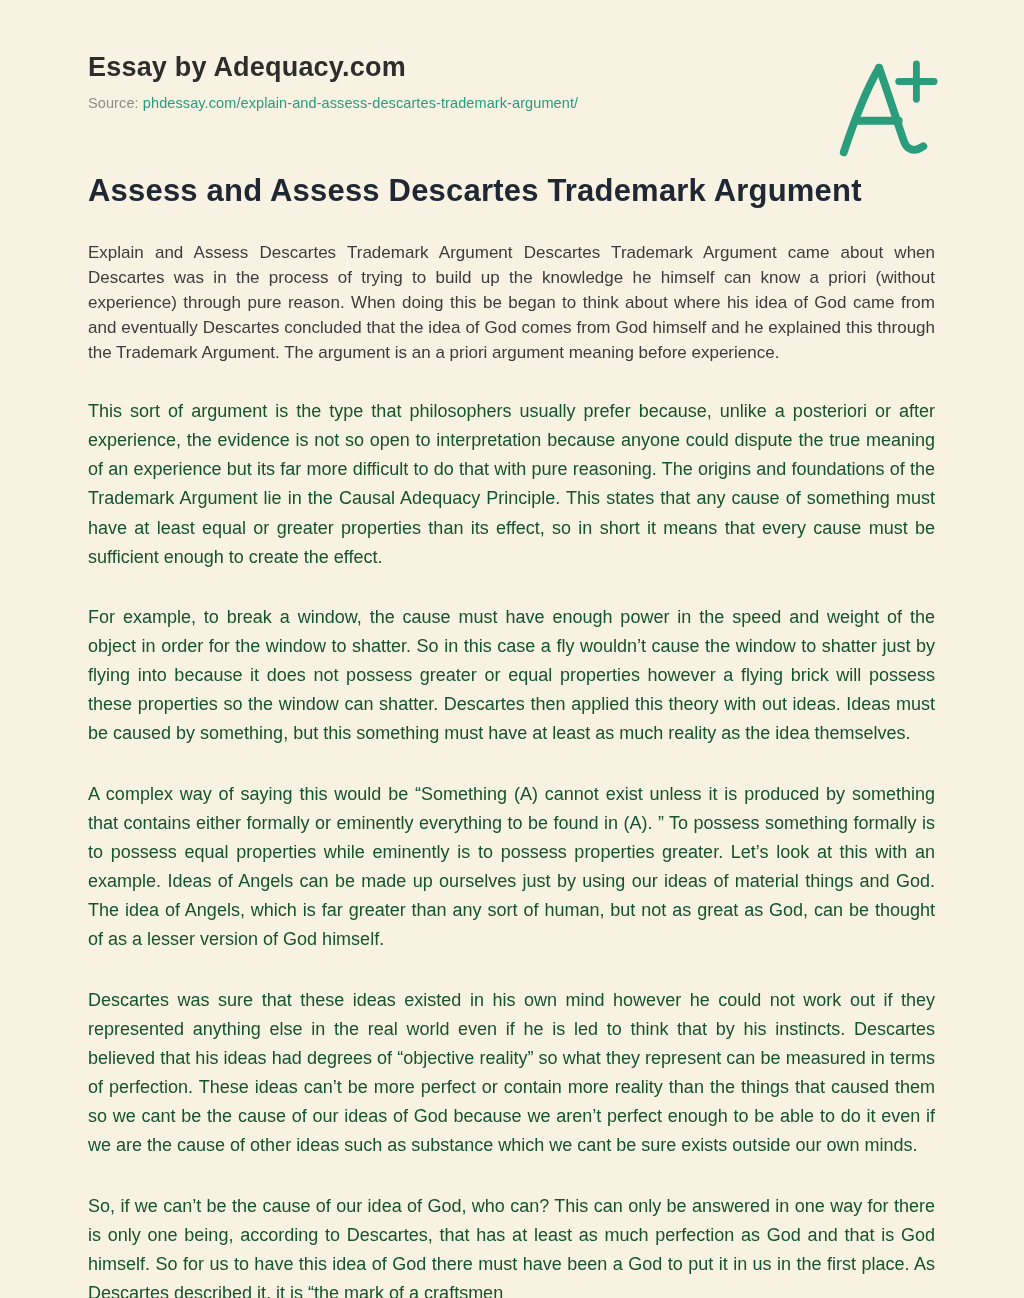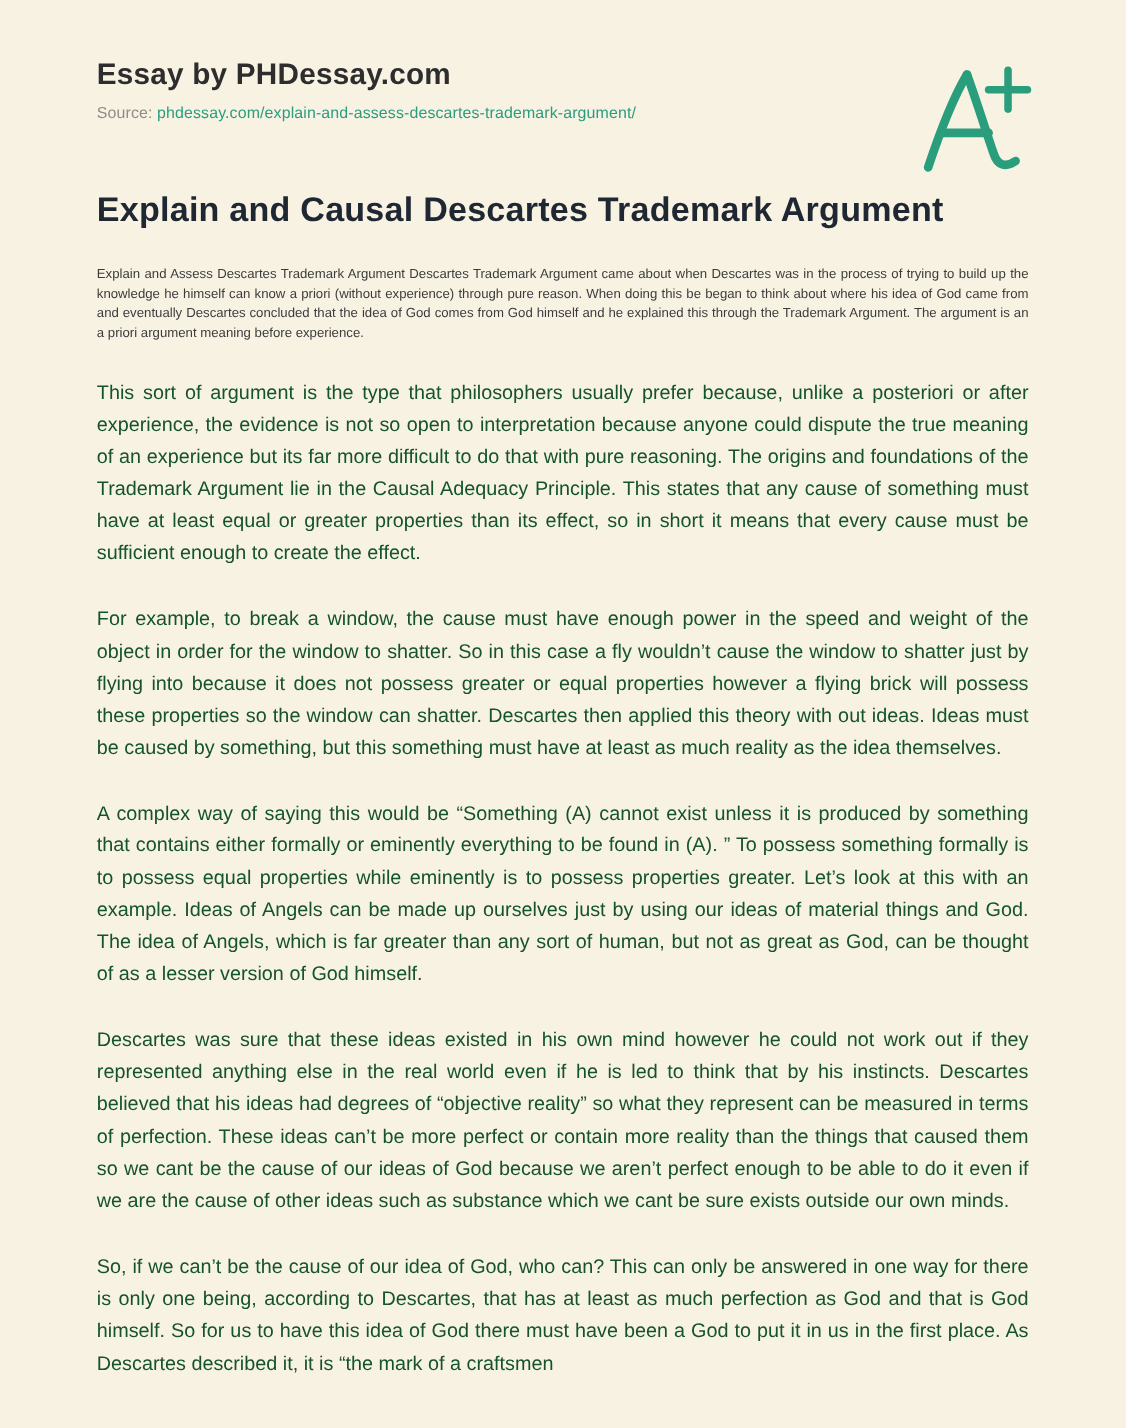--- a/index.html
+++ b/index.html
@@ -43,60 +43,60 @@
   }
   .essay-title {
     margin-top: 62px;
     font-size: 31px;
     font-weight: 700;
     color: #1f2733;
     letter-spacing: 0.2px;
   }
   .intro {
     margin-top: 32px;
-    font-size: 12px;
+    font-size: 17px;
     line-height: 1.47;
     text-align: justify;
     color: #3c3c3c;
   }
   .para {
     margin-top: 31px;
     font-size: 18px;
     line-height: 1.62;
     text-align: justify;
     color: #14532d;
   }
 </style>
 </head>
 <body>
 
 <div class="page">
 
   <header>
-    <h1 class="site-title">Essay by PHDessay.com</h1>
+    <h1 class="site-title">Essay by Adequacy.com</h1>
     <p class="source-line">
       <span>Source:</span>
       <a class="source-link">phdessay.com/explain-and-assess-descartes-trademark-argument/</a>
     </p>
   </header>
 
   <div class="logo">
     <svg viewBox="0 0 110 110" width="108" height="108" aria-hidden="true">
       <g fill="none" stroke="#2a9d7d" stroke-linecap="round" stroke-linejoin="round">
         <path d="M14 98 C26 62 38 32 50 12" stroke-width="8"></path>
         <path d="M50 12 C60 40 68 66 75 86 C78 95 85 99 95 92" stroke-width="8"></path>
         <path d="M28 66 L70 66" stroke-width="8"></path>
         <path d="M88 8 L88 44" stroke-width="7"></path>
         <path d="M70 26 L106 26" stroke-width="7"></path>
       </g>
     </svg>
   </div>
 
   <main>
-    <h2 class="essay-title">Explain and Causal Descartes Trademark Argument</h2>
+    <h2 class="essay-title">Assess and Assess Descartes Trademark Argument</h2>
 
     <p class="intro">Explain and Assess Descartes Trademark Argument Descartes Trademark Argument came about when Descartes was in the process of trying to build up the knowledge he himself can know a priori (without experience) through pure reason. When doing this be began to think about where his idea of God came from and eventually Descartes concluded that the idea of God comes from God himself and he explained this through the Trademark Argument. The argument is an a priori argument meaning before experience.</p>
     <p class="para">This sort of argument is the type that philosophers usually prefer because, unlike a posteriori or after experience, the evidence is not so open to interpretation because anyone could dispute the true meaning of an experience but its far more difficult to do that with pure reasoning. The origins and foundations of the Trademark Argument lie in the Causal Adequacy Principle. This states that any cause of something must have at least equal or greater properties than its effect, so in short it means that every cause must be sufficient enough to create the effect.</p>
     <p class="para">For example, to break a window, the cause must have enough power in the speed and weight of the object in order for the window to shatter. So in this case a fly wouldn’t cause the window to shatter just by flying into because it does not possess greater or equal properties however a flying brick will possess these properties so the window can shatter. Descartes then applied this theory with out ideas. Ideas must be caused by something, but this something must have at least as much reality as the idea themselves.</p>
     <p class="para">A complex way of saying this would be “Something (A) cannot exist unless it is produced by something that contains either formally or eminently everything to be found in (A). ” To possess something formally is to possess equal properties while eminently is to possess properties greater. Let’s look at this with an example. Ideas of Angels can be made up ourselves just by using our ideas of material things and God. The idea of Angels, which is far greater than any sort of human, but not as great as God, can be thought of as a lesser version of God himself.</p>
     <p class="para">Descartes was sure that these ideas existed in his own mind however he could not work out if they represented anything else in the real world even if he is led to think that by his instincts. Descartes believed that his ideas had degrees of “objective reality” so what they represent can be measured in terms of perfection. These ideas can’t be more perfect or contain more reality than the things that caused them so we cant be the cause of our ideas of God because we aren’t perfect enough to be able to do it even if we are the cause of other ideas such as substance which we cant be sure exists outside our own minds.</p>
     <p class="para">So, if we can’t be the cause of our idea of God, who can? This can only be answered in one way for there is only one being, according to Descartes, that has at least as much perfection as God and that is God himself. So for us to have this idea of God there must have been a God to put it in us in the first place. As Descartes described it, it is “the mark of a craftsmen</p>
   </main>
 
 </div>

